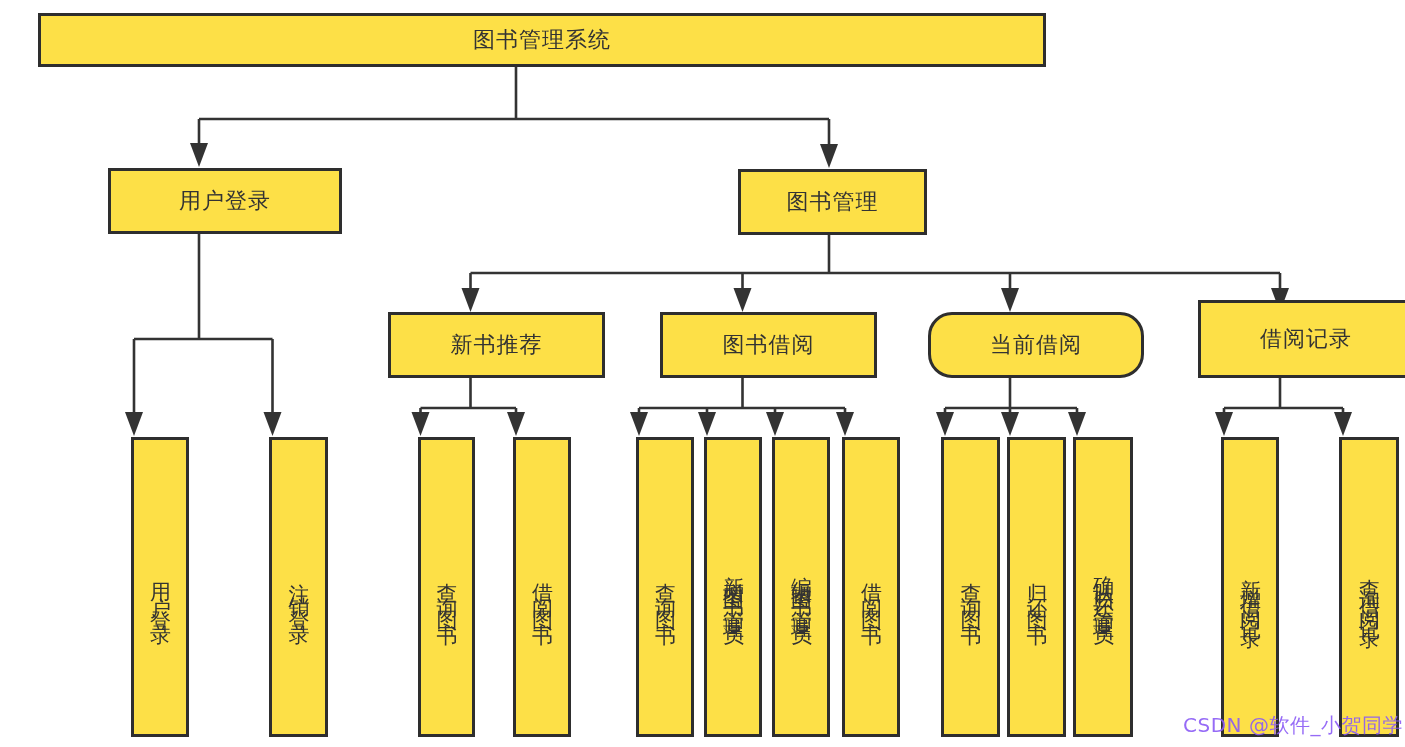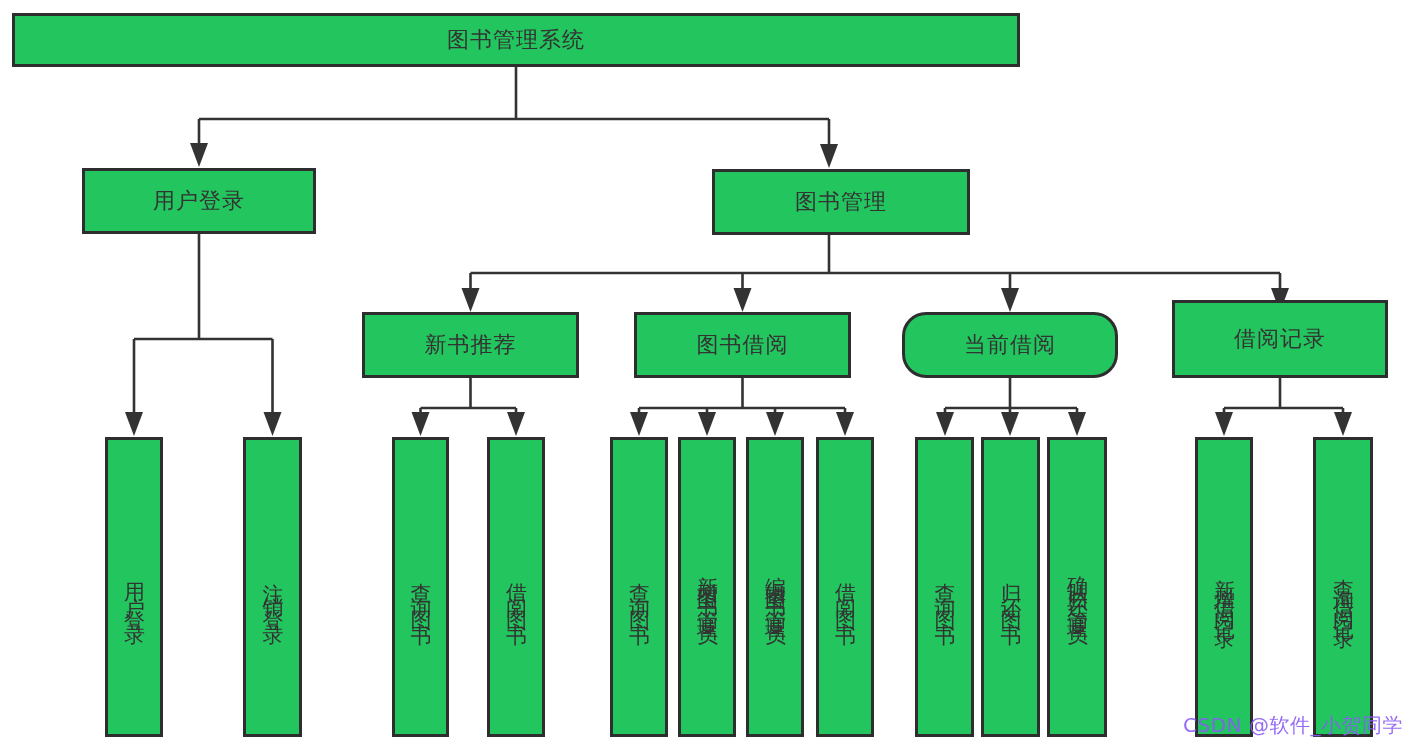--- a/index.html
+++ b/index.html
@@ -9,26 +9,27 @@
     width: 1405px;
     height: 747px;
     background: #ffffff;
     font-family: "DejaVu Sans", sans-serif;
     color: #333333;
     overflow: hidden;
   }
   .wires { position: absolute; left: 0; top: 0; width: 1405px; height: 747px; }
   .box {
     position: absolute;
-    background: #22c55e;
+    background: #fde047;
     border: 3px solid #2e2e2e;
     display: flex;
     align-items: center;
     justify-content: center;
     text-align: center;
+    margin-left: 26px;
   }
   .hbox { font-size: 22px; letter-spacing: 1px; white-space: nowrap; }
   .vbox { }
   .vt {
     writing-mode: vertical-rl;
     text-orientation: mixed;
     font-size: 21px;
     line-height: 1.1;
     white-space: nowrap;
   }
@@ -99,21 +100,21 @@
     <g stroke="#333333" stroke-width="2.6" fill="none">
       <path d="M1280 378 V408 M1224 408 H1343 M1224 408 V417 M1343 408 V417"></path>
       <polygon fill="#333333" stroke="none" points="1215,412 1233,412 1224,436"></polygon>
       <polygon fill="#333333" stroke="none" points="1334,412 1352,412 1343,436"></polygon>
     </g>
   </svg>
 
   <div class="box hbox z1" style="left:12px; top:13px; width:1008px; height:54px;">图书管理系统</div>
 
   <div class="box hbox z1" style="left:82px; top:168px; width:234px; height:66px;">用户登录</div>
-  <div class="box hbox z1" style="left:712px; top:169px; width:258px; height:66px;">图书管理</div>
+  <div class="box hbox z1" style="left:712px; top:169px; width:189px; height:66px;">图书管理</div>
 
   <div class="box hbox z1" style="left:362px; top:312px; width:217px; height:66px;">新书推荐</div>
   <div class="box hbox z1" style="left:634px; top:312px; width:217px; height:66px;">图书借阅</div>
   <div class="box hbox z1" style="left:902px; top:312px; width:216px; height:66px;border-radius:24px;">当前借阅</div>
   <div class="box hbox z1" style="left:1172px; top:300px; width:216px; height:78px;">借阅记录</div>
 
   <div class="box vbox z1" style="left:105px; top:437px; width:58px; height:300px;">
     <span class="vt ls14">用户登录</span>
   </div>
   <div class="box vbox z1" style="left:243px; top:437px; width:59px; height:300px;">

